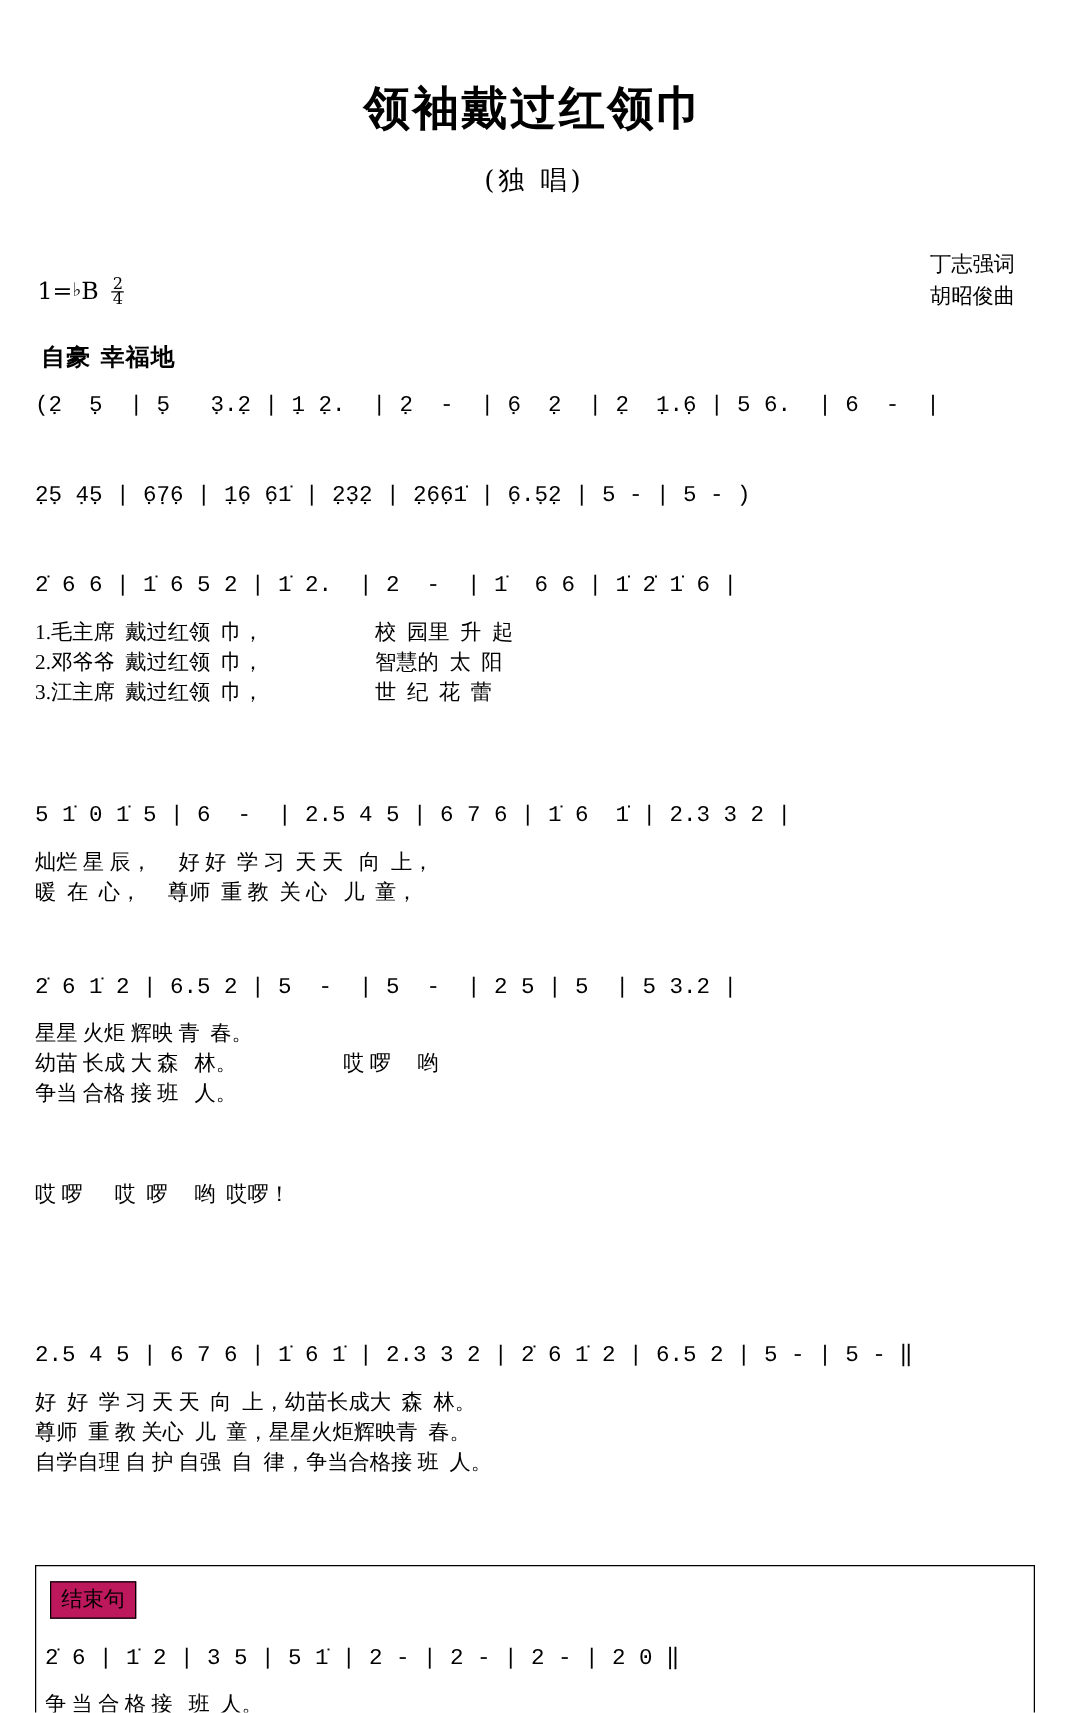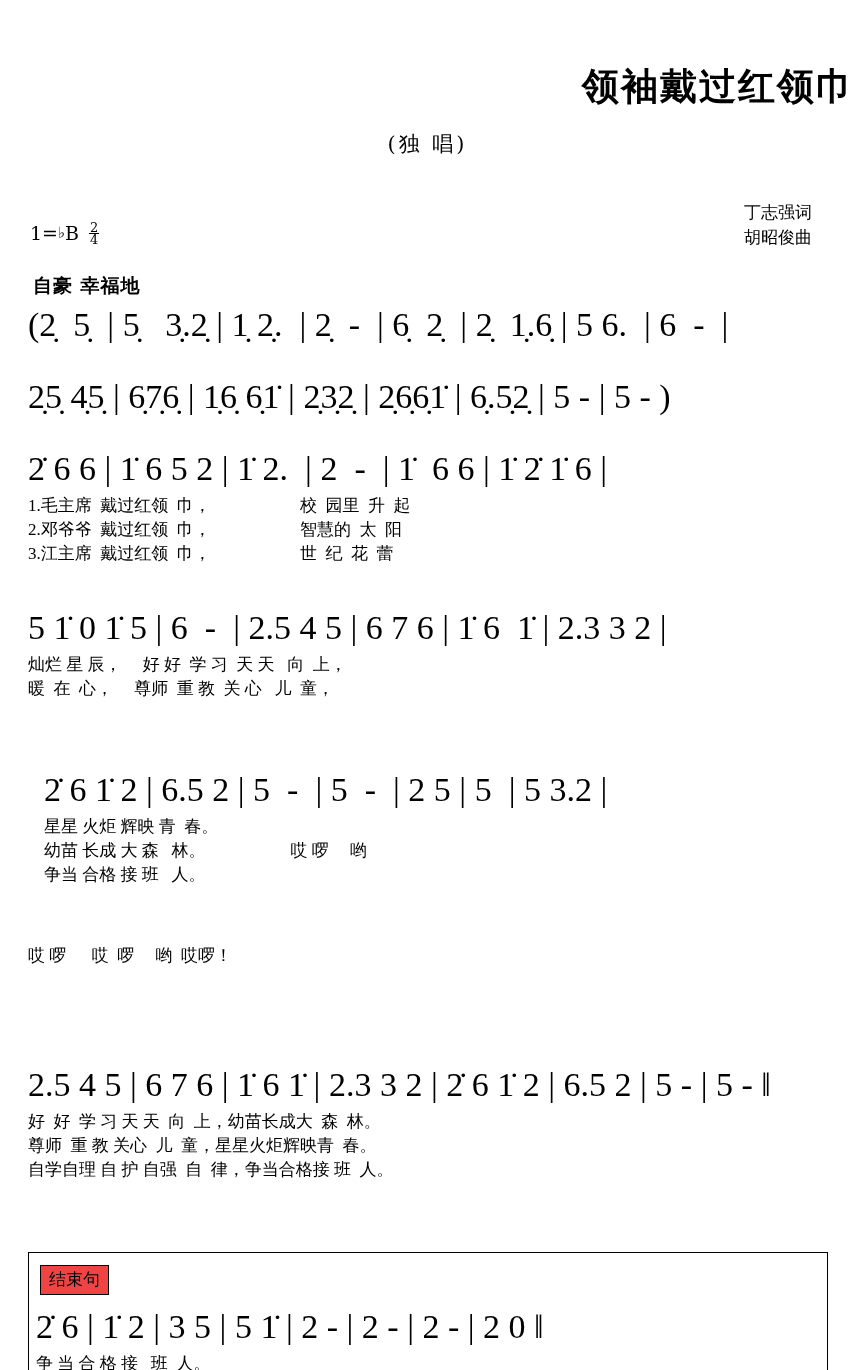--- a/index.html
+++ b/index.html
@@ -16,21 +16,21 @@
     overflow: hidden;
   }
   .sheet {
     position: relative;
     width: 855px;
     height: 1370px;
     box-sizing: border-box;
   }
   
   .title {
-    text-align: right;
+    text-align: center;
     font-family: Liberation Sans, sans-serif;
     font-weight: bold;
     font-size: 37px;
     letter-spacing: 2px;
     margin-top: 62px;
   }
   .subtitle {
     text-align: center;
     font-family: "DejaVu Serif", "Liberation Serif", serif;
     font-size: 21px;
@@ -74,43 +74,43 @@
     letter-spacing: 1px;
   }
 
   
   .system {
     position: absolute;
     left: 28px;
     width: 800px;
   }
   .notes {
-    font-family: Liberation Serif, serif;
-    font-size: 34px;
+    font-family: Liberation Mono, monospace;
+    font-size: 18px;
     white-space: pre;
     letter-spacing: 0px;
     height: 46px;
     line-height: 46px;
   }
   .lyricline {
     font-family: Liberation Serif, serif;
     font-size: 17px;
     white-space: pre;
     height: 24px;
     line-height: 24px;
     letter-spacing: 0px;
   }
   .lyricwrap { margin-top: 2px; }
   .endbox {
     position: absolute;
     border: 1px solid #000;
     font-family: "DejaVu Serif", "Liberation Serif", serif;
     font-size: 17px;
     padding: 2px 8px 3px 8px;
-    background: #ef4444;
+    background: #be185d;
   }
   .bigbox {
     position: absolute;
     border: 1px solid #000;
     box-sizing: border-box;
   }
 </style>
 </head>
 <body>
 
@@ -144,29 +144,29 @@
 
   <div class="system" style="top:384px;">
     <div class="notes">2̇ 6 6 | 1̇ 6 5 2 | 1̇ 2.  | 2  -  | 1̇  6 6 | 1̇ 2̇ 1̇ 6 |</div>
     <div class="lyricwrap">
       <div class="lyricline">1.毛主席  戴过红领  巾，                     校  园里  升  起</div>
       <div class="lyricline">2.邓爷爷  戴过红领  巾，                     智慧的  太  阳</div>
       <div class="lyricline">3.江主席  戴过红领  巾，                     世  纪  花  蕾</div>
     </div>
   </div>
 
-  <div class="system" style="top:543px;">
+  <div class="system" style="top:568px;">
     <div class="notes">5 1̇ 0 1̇ 5 | 6  -  | 2.5 4 5 | 6 7 6 | 1̇ 6  1̇ | 2.3 3 2 |</div>
     <div class="lyricwrap">
       <div class="lyricline">灿烂 星 辰，     好 好  学 习  天 天   向  上，</div>
       <div class="lyricline">暖  在  心，     尊师  重 教  关 心   儿  童，</div>
     </div>
   </div>
 
-  <div class="system" style="top:705px;margin-left:16px;">
+  <div class="system" style="top:705px;">
     <div class="notes">2̇ 6 1̇ 2 | 6.5 2 | 5  -  | 5  -  | 2 5 | 5  | 5 3.2 |</div>
     <div class="lyricwrap">
       <div class="lyricline">星星 火炬 辉映 青  春。</div>
       <div class="lyricline">幼苗 长成 大 森   林。                    哎 啰     哟</div>
       <div class="lyricline">争当 合格 接 班   人。</div>
     </div>
   </div>
 
   <div class="system" style="top:880px;">
     <div class="lyricwrap">

